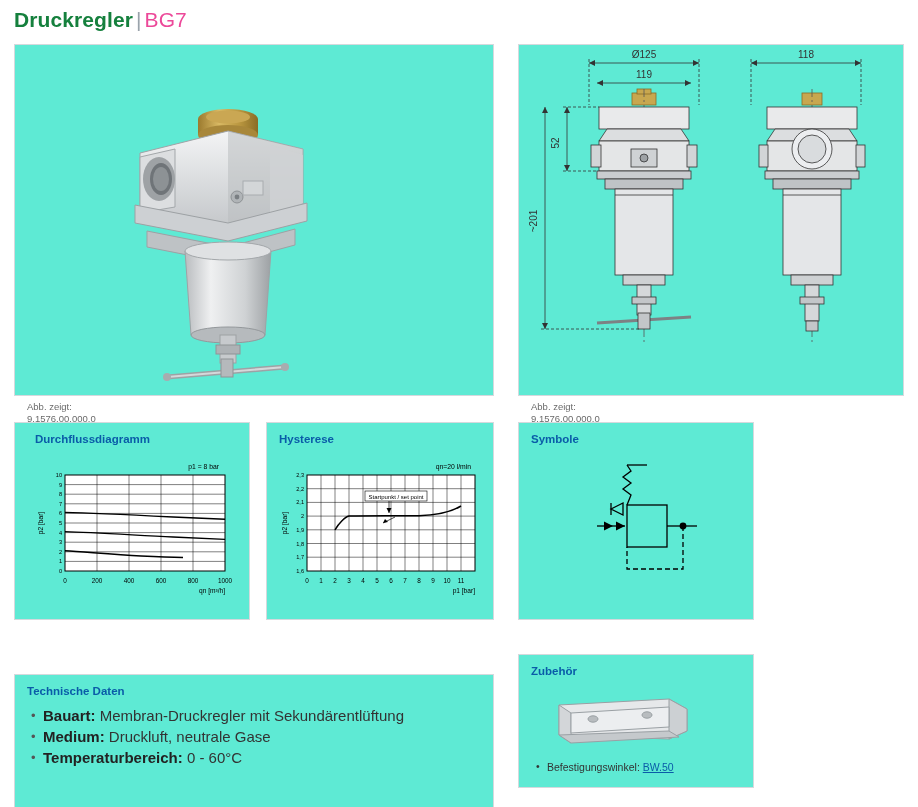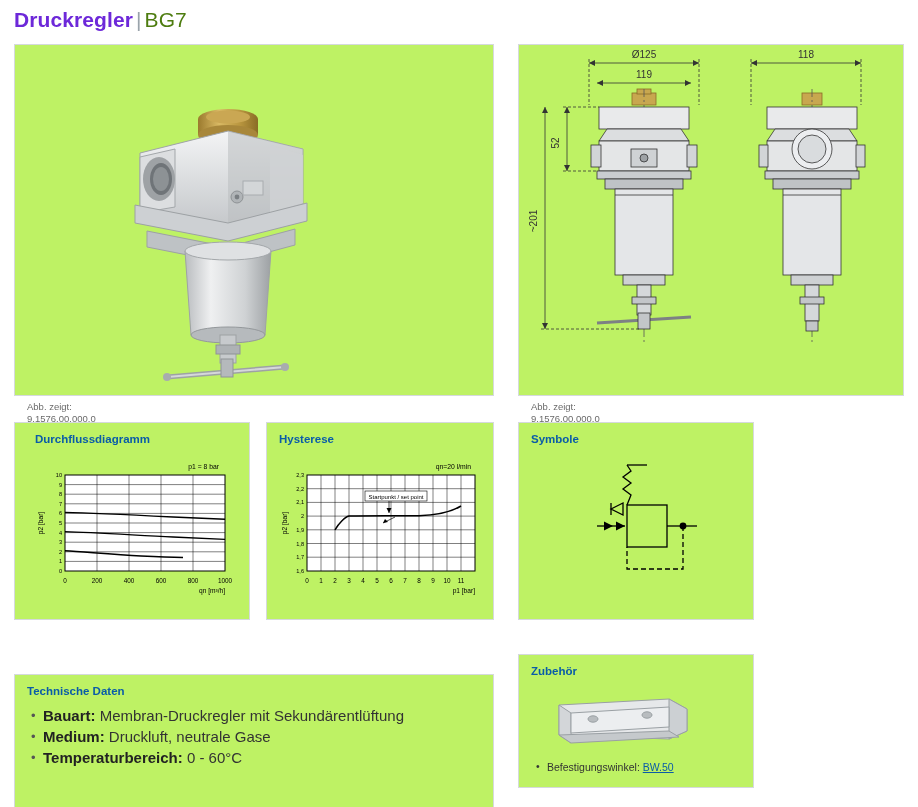--- a/index.html
+++ b/index.html
@@ -11,29 +11,29 @@
     color: #333;
     overflow: hidden;
   }
   .page { position: relative; width: 918px; height: 807px; }
 
   
   .title-bar {
     position: absolute; left: 14px; top: 8px;
     font-size: 21px; font-weight: bold; letter-spacing: .1px;
   }
-  .title-main { color: #6d28d9; }
+  .title-main { color: #15803d; }
   .title-sep { color: #9aa3ab; font-weight: normal; padding: 0 3px; }
-  .title-sub { color: #4d7c0f; font-weight: normal; }
+  .title-sub { color: #ec4899; font-weight: normal; }
 
   
   .box {
     position: absolute;
     border: 1px solid #d5d9dd;
-    background: #bef264;
+    background: #5eead4;
   }
   .box-head {
     color: #0a5ca8;
     font-size: 11.5px;
     font-weight: bold;
     padding: 10px 12px 0 12px;
   }
   .caption {
     position: absolute;
     font-size: 9.5px;

